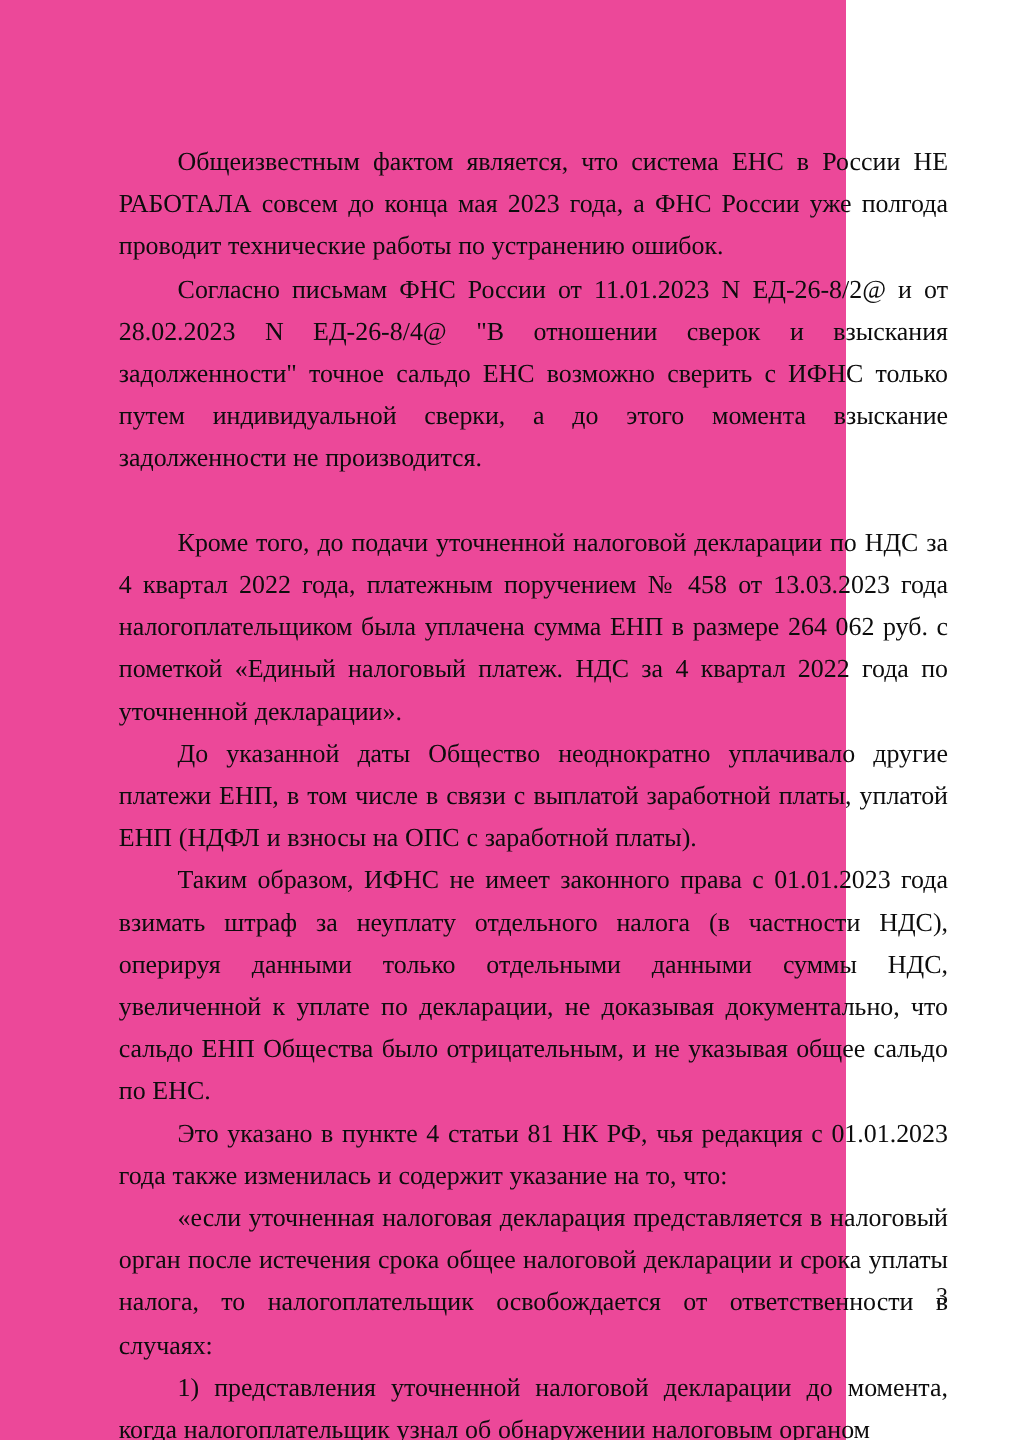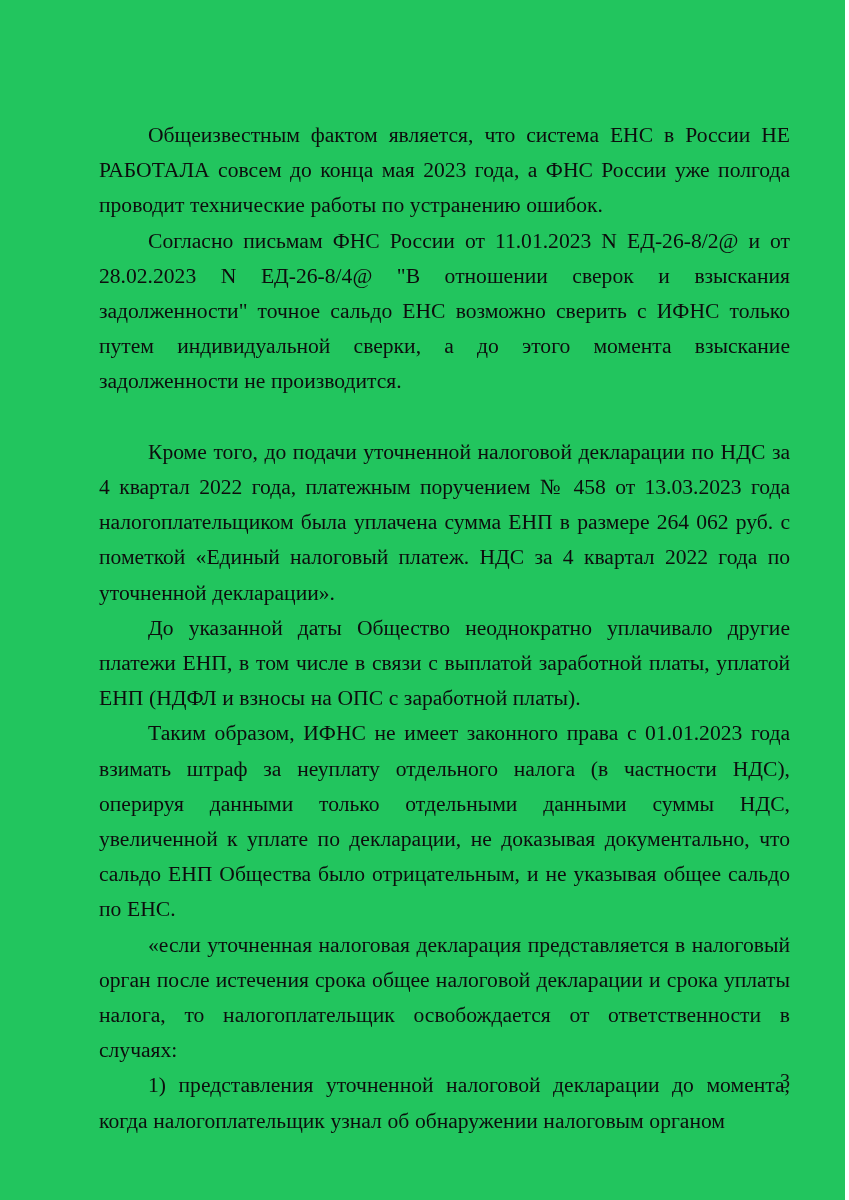--- a/index.html
+++ b/index.html
@@ -10,23 +10,23 @@
   body {
     width: 849px;
     height: 1200px;
     overflow: hidden;
     font-family: "Liberation Serif", "DejaVu Serif", serif;
     color: #000000;
     -webkit-font-smoothing: antialiased;
   }
   .page {
     position: relative;
-    width: 845px;
+    width: 705px;
     height: 1200px;
-    background: #22c55e;
+    background: #ec4899;
     box-sizing: border-box;
   }
   .text-block {
     position: absolute;
     left: 99px;
     top: 118px;
     width: 691px;
   }
   p.para {
     margin: 0;
@@ -64,20 +64,21 @@
     <p class="para">Общеизвестным фактом является, что система ЕНС в России НЕ РАБОТАЛА совсем до конца мая 2023 года, а ФНС России уже полгода проводит технические работы по устранению ошибок.</p>
 
     <p class="para">Согласно письмам ФНС России от 11.01.2023 N ЕД-26-8/2@ и от 28.02.2023 N ЕД-26-8/4@ "В отношении сверок и взыскания задолженности" точное сальдо ЕНС возможно сверить с ИФНС только путем индивидуальной сверки, а до этого момента взыскание задолженности не производится.</p>
 
     <p class="para spaced-before">Кроме того, до подачи уточненной налоговой декларации по НДС за 4 квартал 2022 года, платежным поручением № 458 от 13.03.2023 года налогоплательщиком была уплачена сумма ЕНП в размере 264 062 руб. с пометкой «Единый налоговый платеж. НДС за 4 квартал 2022 года по уточненной декларации».</p>
 
     <p class="para">До указанной даты Общество неоднократно уплачивало другие платежи ЕНП, в том числе в связи с выплатой заработной платы, уплатой ЕНП (НДФЛ и взносы на ОПС с заработной платы).</p>
 
     <p class="para">Таким образом, ИФНС не имеет законного права с 01.01.2023 года взимать штраф за неуплату отдельного налога (в частности НДС), оперируя данными только отдельными данными суммы НДС, увеличенной к уплате по декларации, не доказывая документально, что сальдо ЕНП Общества было отрицательным, и не указывая общее сальдо по ЕНС.</p>
 
+    <p class="para">Это указано в пункте 4 статьи 81 НК РФ, чья редакция с 01.01.2023 года также изменилась и содержит указание на то, что:</p>
 
     <p class="para">«если уточненная налоговая декларация представляется в налоговый орган после истечения срока общее налоговой декларации и срока уплаты налога, то налогоплательщик освобождается от ответственности в случаях:</p>
 
     <p class="para">1) представления уточненной налоговой декларации до момента, когда налогоплательщик узнал об обнаружении налоговым органом</p>
 
   </div>
 
   <div class="page-number">3</div>
 
 </div>

